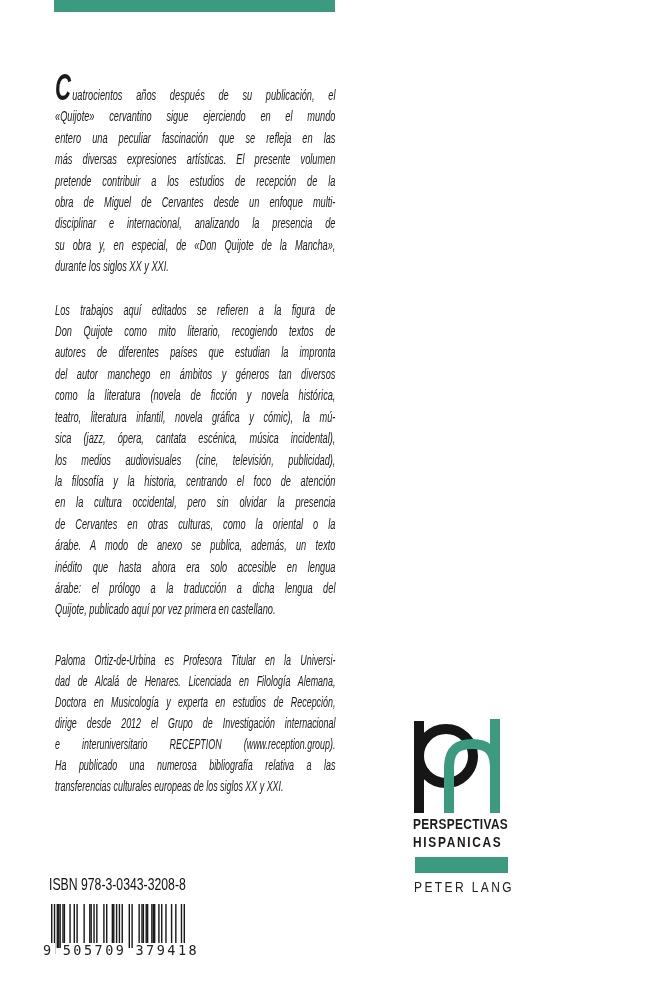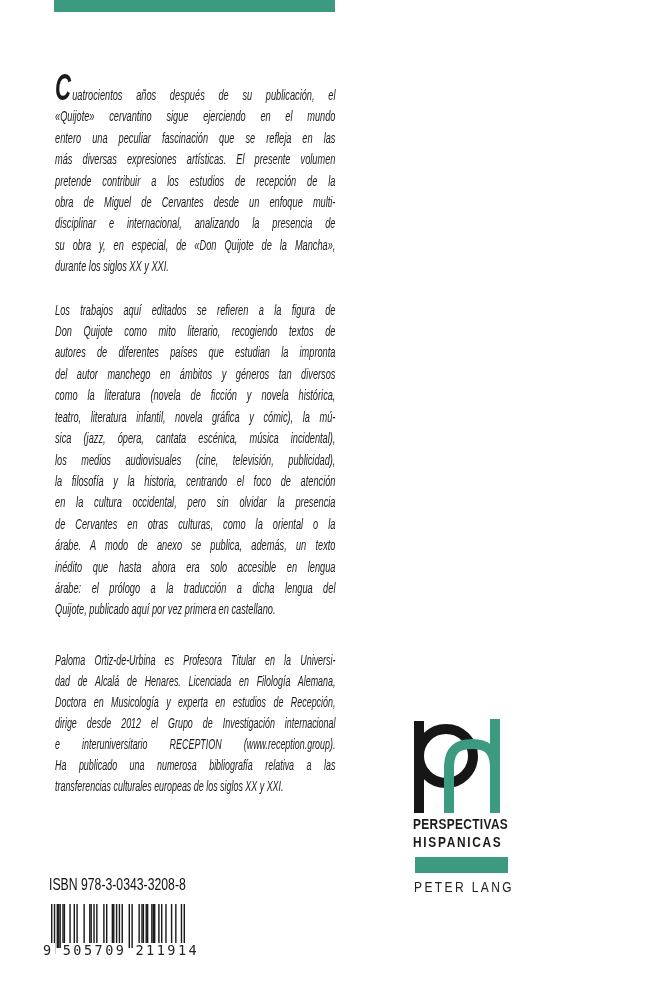--- a/index.html
+++ b/index.html
@@ -137,16 +137,16 @@
         <rect x="114.25" y="0" width="1.41" height="44" fill="#1a1a1a"></rect>
         <rect x="119.89" y="0" width="1.41" height="44" fill="#1a1a1a"></rect>
         <rect x="124.13" y="0" width="1.41" height="44" fill="#1a1a1a"></rect>
         <rect x="129.77" y="0" width="1.41" height="50" fill="#1a1a1a"></rect>
         <rect x="132.59" y="0" width="1.41" height="50" fill="#1a1a1a"></rect>
       </svg></div>
 
   <div class="barcode-digits">
     <span>9</span>
     <span>505709</span>
-    <span>211914</span>
+    <span>379418</span>
   </div>
 
 </div>
 
 </body></html>

